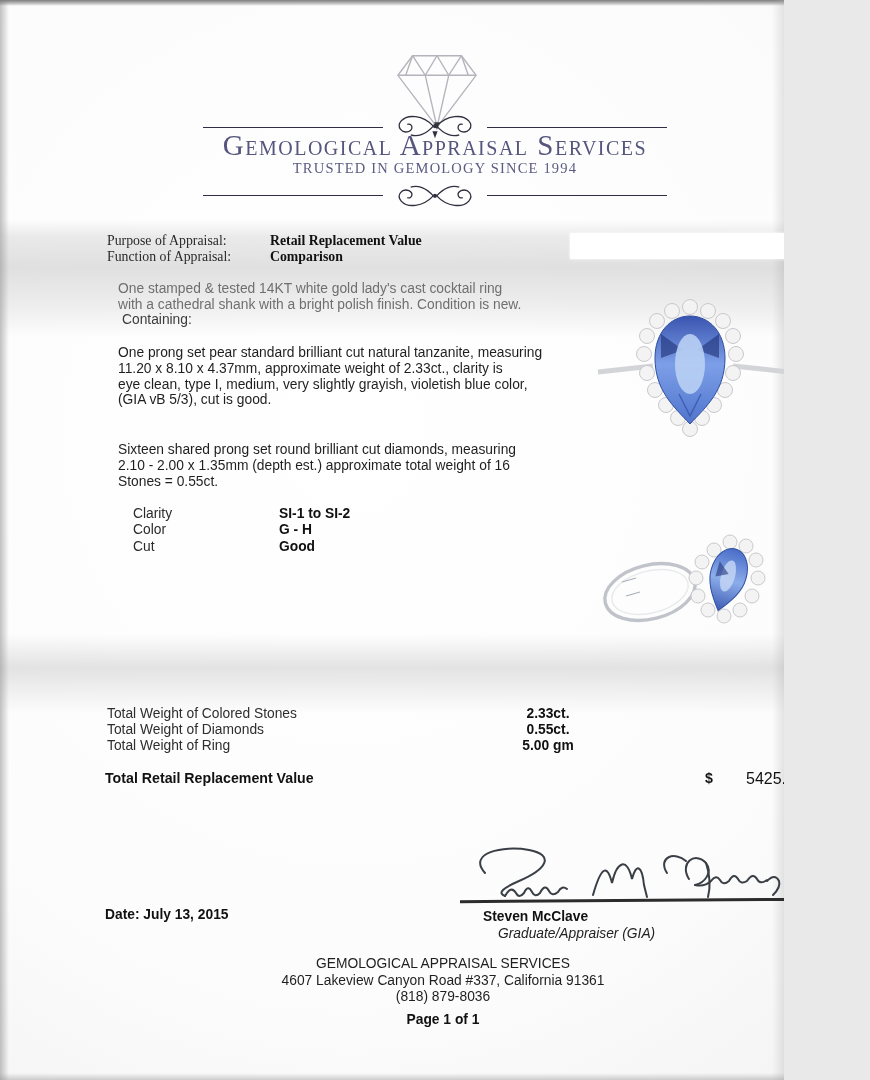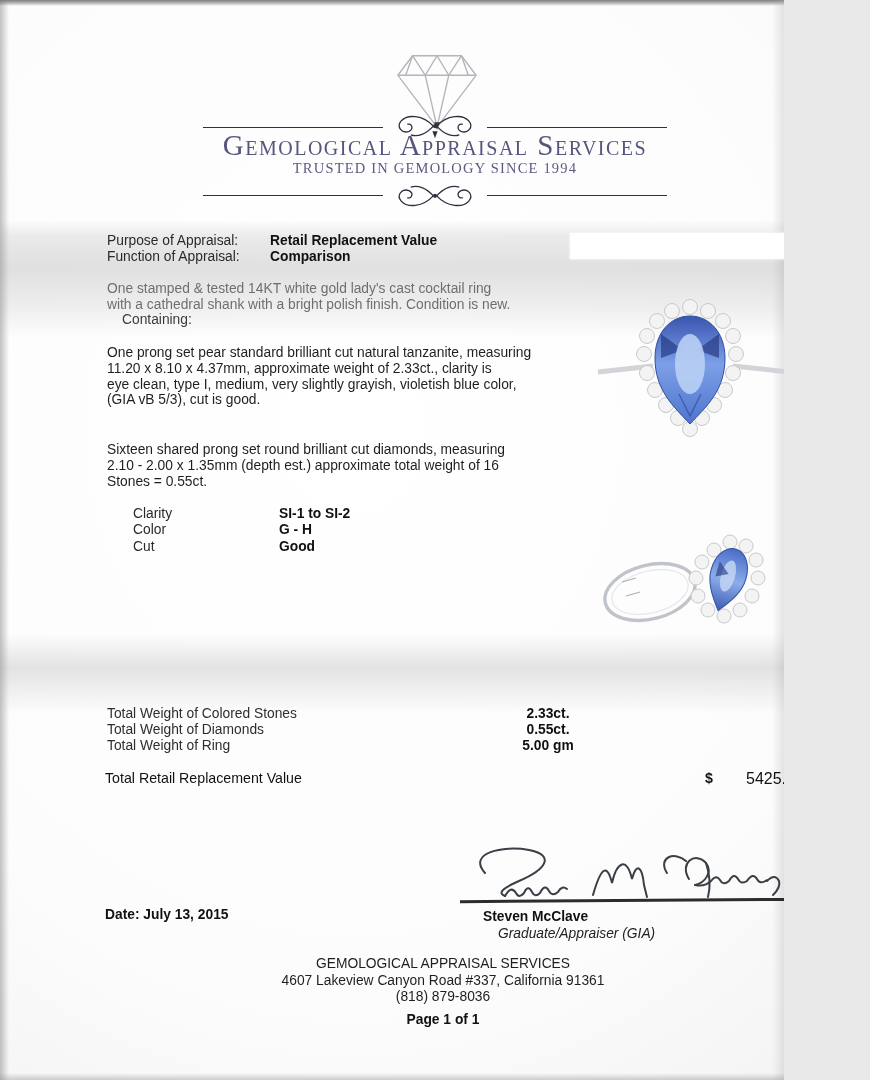--- a/index.html
+++ b/index.html
@@ -25,38 +25,38 @@
   .orn-svg{width:104px;height:30px;flex:0 0 auto;}
   .title{left:0;top:129px;width:870px;text-align:center;
     font-family:"Liberation Serif", serif;font-variant:small-caps;
     font-size:29px;letter-spacing:1.5px;color:#55557e;font-weight:500;}
   .tagline{left:0;top:160px;width:870px;text-align:center;
     font-family:"Liberation Serif", serif;font-size:14.5px;letter-spacing:1.2px;color:#5b5b82;}
   
   .row2col{display:flex;font-size:13.8px;line-height:16px;}
   .row2col .lab{width:163px;color:#2a2a2a;}
   .row2col .val{font-weight:bold;color:#111;}
-  .purpose{left:107px;top:233px;}
+  .purpose{left:107px;top:233px;font-family:Liberation Serif, serif;}
   .redact{left:570px;top:233px;width:226px;height:26px;background:#ffffff;box-shadow:0 0 3px rgba(255,255,255,.9);}
-  .para{font-size:13.8px;line-height:15.8px;color:#1f1f1f;}
+  .para{font-size:13.8px;line-height:15.8px;color:#1f1f1f;margin-left:11px;}
   .desc{left:107px;top:281px;color:#6f6f6f;filter:blur(.35px);}
   .containing{left:122px;top:312px;color:#3c3c3c;font-size:13.8px;}
   .tanz{left:107px;top:345px;}
   .diam{left:107px;top:442px;}
   .grades{left:133px;top:506px;font-size:13.8px;line-height:16.4px;}
   .grades .g-row{display:flex;gap:39px;}
   .grades .g-lab{width:107px;color:#2a2a2a;}
   .grades .g-val{font-weight:bold;color:#111;}
   
   .photo1{left:593px;top:296px;width:200px;height:145px;}
   .photo2{left:592px;top:520px;width:218px;height:125px;}
   
   .totals{left:107px;top:706px;font-size:13.8px;line-height:16px;color:#2e2e2e;}
   .tot-vals{left:500px;top:706px;width:96px;text-align:center;font-size:13.8px;line-height:16px;font-weight:bold;color:#111;}
-  .grand-lab{left:105px;top:770px;font-size:14.2px;font-weight:normal;color:#111;}
+  .grand-lab{left:105px;top:770px;font-size:14.2px;font-weight:bold;color:#111;}
   .grand-cur{left:705px;top:770px;font-size:14.2px;font-weight:bold;color:#111;}
   .grand-val{left:746px;top:770px;font-size:16px;font-weight:normal;color:#111;}
   
   .sig-img{left:455px;top:843px;width:340px;height:66px;}
   .sig-line{left:460px;top:899px;width:330px;height:2.6px;background:#2c2c2c;transform:rotate(-.4deg);}
   .date{left:105px;top:907px;font-size:13.8px;font-weight:bold;color:#111;}
   .signer{left:483px;top:909px;font-size:13.8px;line-height:16.5px;}
   .signer .nm{font-weight:bold;color:#111;}
   .signer .ti{font-style:italic;color:#222;margin-left:15px;}
   

